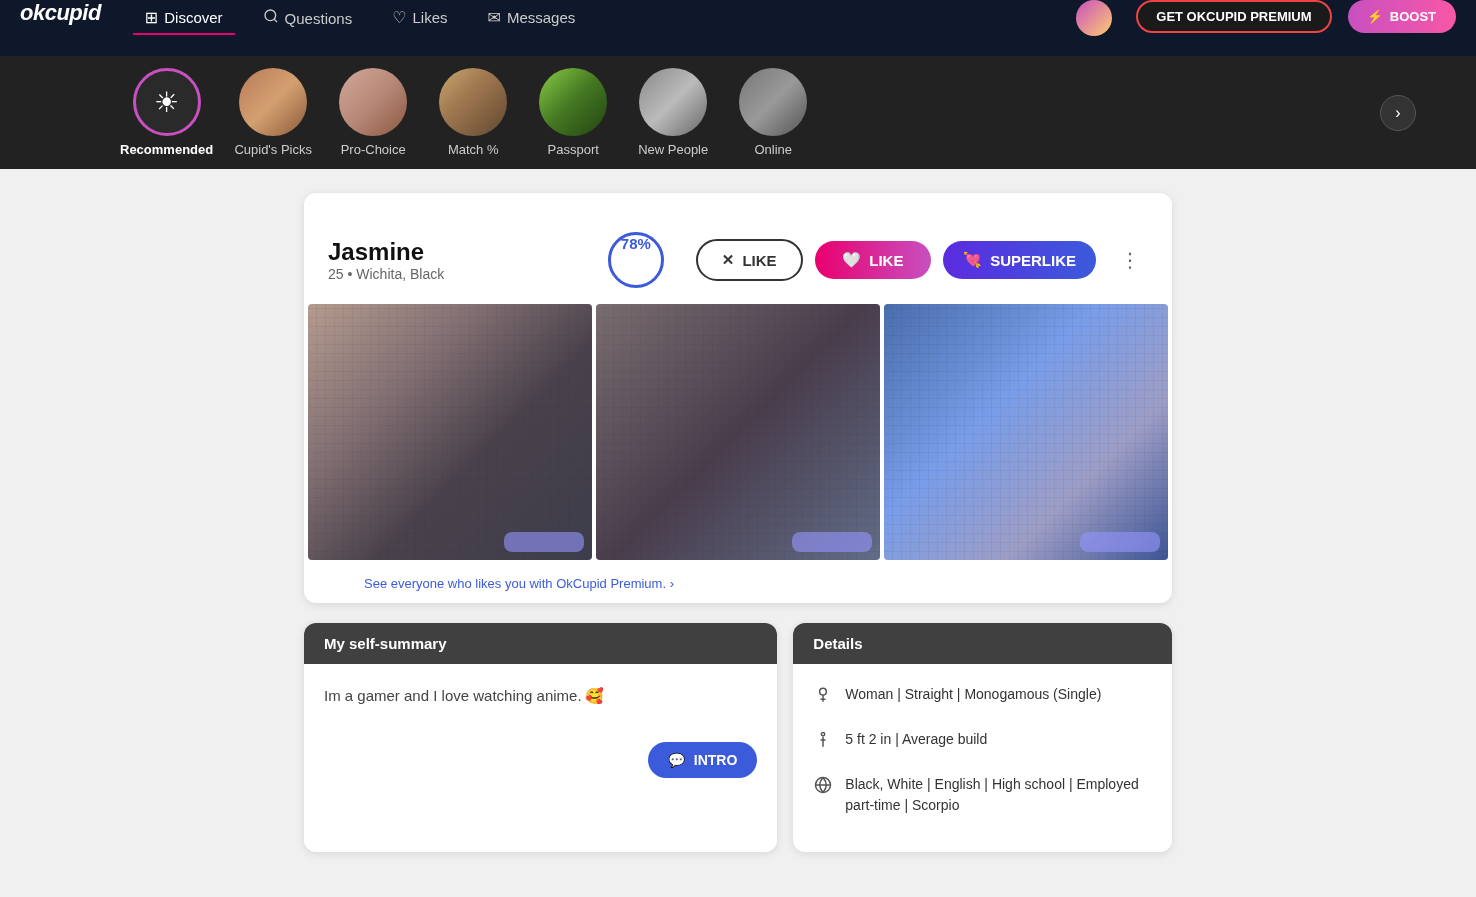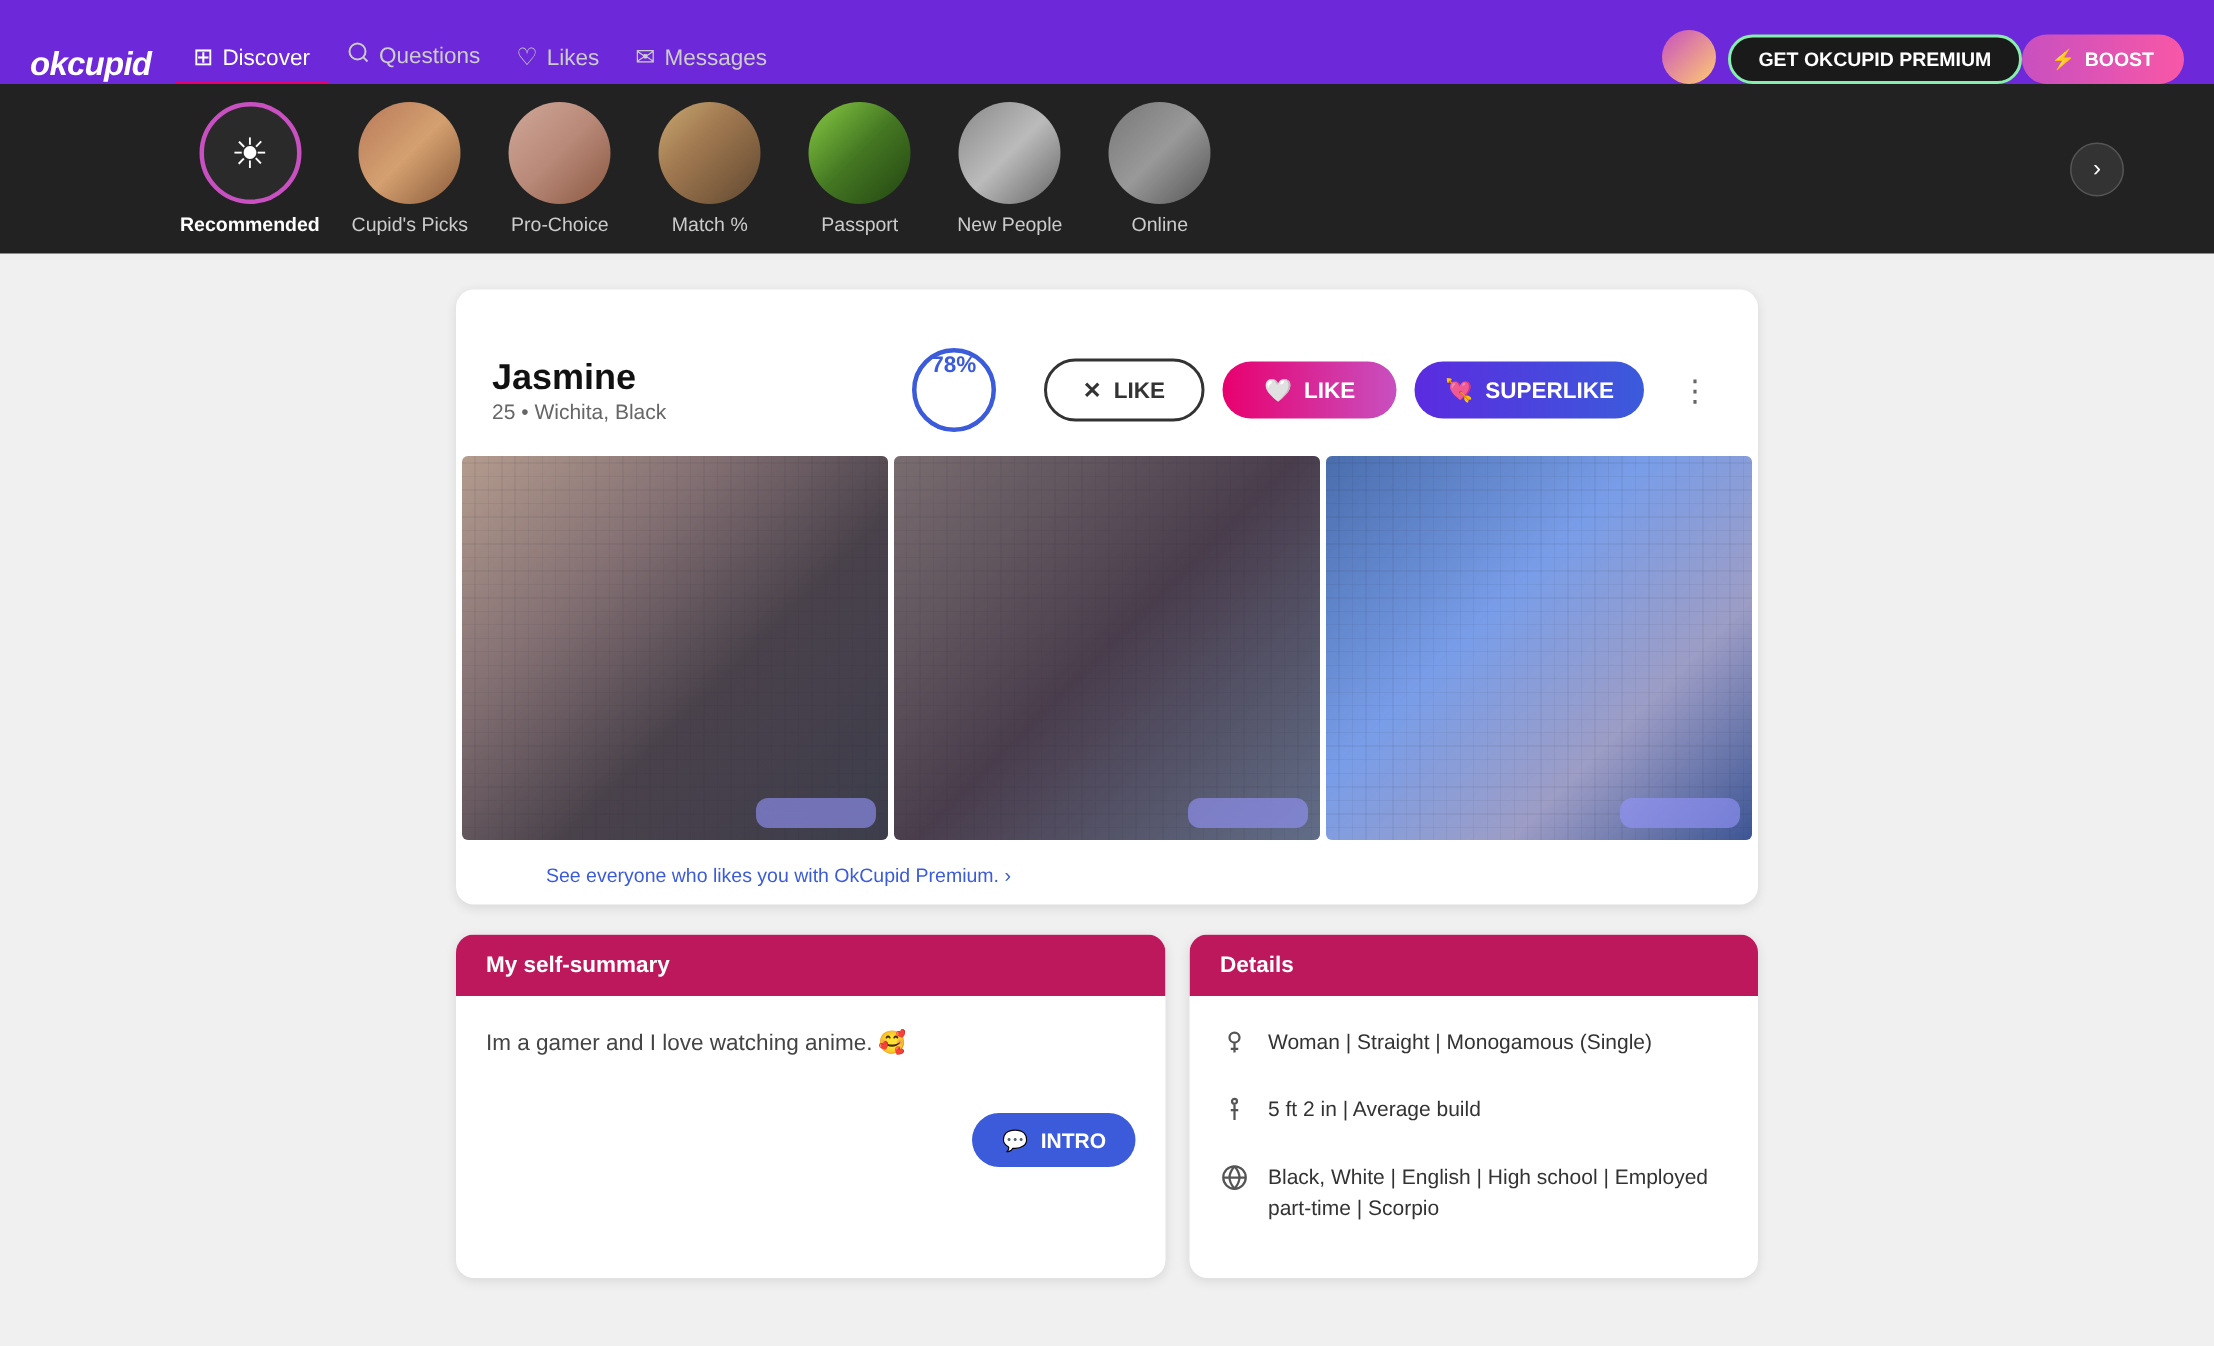--- a/index.html
+++ b/index.html
@@ -1,25 +1,25 @@
 <!DOCTYPE html>
 <html><head>
   <meta charset="utf-8">
   <style>
     * { box-sizing: border-box; margin: 0; padding: 0; }
     body { font-family: -apple-system, BlinkMacSystemFont, 'Segoe UI', sans-serif; background: #f0f0f0; }
 
     
     .topnav {
-      background: #6d28d9;
-      display: flex;
-      align-items: flex-end;
+      background: #0f172a;
+      display: flex;
+      align-items: flex-start;
       padding: 0 20px;
       height: 56px;
-      gap: 0;
+      gap: 16px;
     }
     .logo {
       color: white;
       font-size: 22px;
       font-weight: 700;
       font-style: italic;
       margin-right: 16px;
       letter-spacing: -0.5px;
     }
     .nav-item {
@@ -51,21 +51,21 @@
     .avatar-small {
       width: 36px;
       height: 36px;
       border-radius: 50%;
       background: linear-gradient(135deg, #c850c0, #ffcc70);
       margin-right: 8px;
     }
     .btn-premium {
       background: #1a1a1a;
       color: white;
-      border: 2px solid #86efac;
+      border: 2px solid #ef4444;
       border-radius: 24px;
       padding: 7px 18px;
       font-size: 13px;
       font-weight: 600;
       cursor: pointer;
       white-space: nowrap;
     }
     .btn-boost {
       background: linear-gradient(90deg, #c850c0, #f857a6);
       color: white;
@@ -285,21 +285,21 @@
       grid-template-columns: 1fr 0.8fr;
       gap: 16px;
     }
     .section-card {
       background: white;
       border-radius: 12px;
       overflow: hidden;
       box-shadow: 0 2px 8px rgba(0,0,0,0.1);
     }
     .section-header {
-      background: #be185d;
+      background: #404040;
       color: white;
       padding: 12px 20px;
       font-size: 15px;
       font-weight: 600;
     }
     .section-body {
       padding: 20px;
     }
     .summary-text {
       color: #444;

